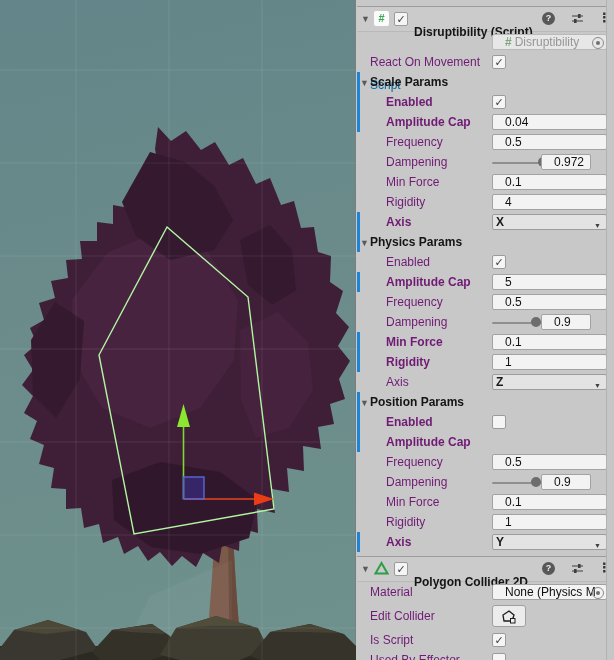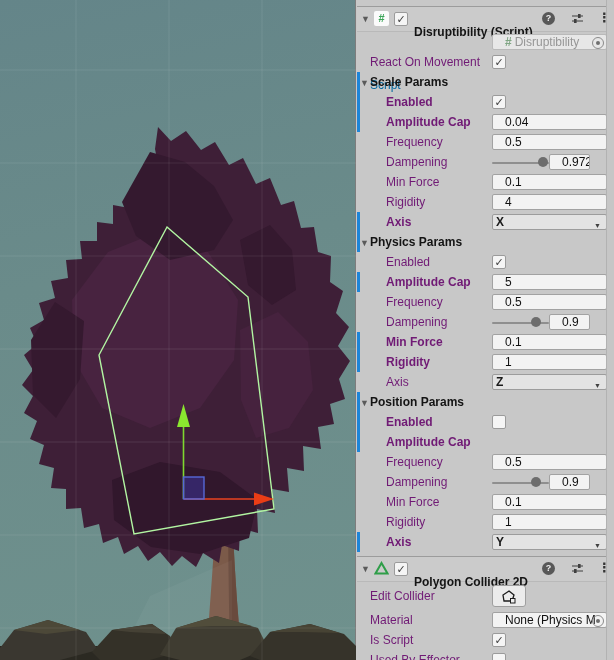--- a/index.html
+++ b/index.html
@@ -37,21 +37,21 @@
   .bold{font-weight:bold;}
   .sec-header{position:relative;height:20px;}
   .sec-header .fold{position:absolute;left:3px;top:6px;font-size:9px;color:#5a5a5a;line-height:10px;}
   .sec-header .sec-lbl{position:absolute;left:13px;top:3px;font-weight:bold;}
   .override::before{content:"";position:absolute;left:0;top:0;bottom:0;width:3px;background:#1d85d8;}
   
   .field{position:absolute;left:135px;top:2px;width:115px;height:16px;box-sizing:border-box;
          background:#f3f3f3;border:1px solid #a2a2a2;border-radius:2px;
          line-height:14px;padding:0 12px;color:#101010;white-space:nowrap;overflow:hidden;}
   .field.disabled{background:#e7e7e7;border-color:#b9b9b9;color:#969696;}
-  .field.num{left:192px;width:41px;}
+  .field.num{left:184px;width:50px;}
   .cbx{position:absolute;left:135px;top:3px;width:14px;height:14px;box-sizing:border-box;
        background:#f5f5f5;border:1px solid #9b9b9b;border-radius:2px;
        font-size:11px;line-height:12px;text-align:center;color:#3e3e3e;}
   .dropdown{position:absolute;left:135px;top:2px;width:115px;height:16px;box-sizing:border-box;
             background:#e3e3e3;border:1px solid #9c9c9c;border-radius:2px;
             line-height:14px;padding:0 3px;font-weight:600;color:#1a1a1a;}
   .dropdown .arrow{position:absolute;right:5px;top:4px;font-size:7px;color:#404040;font-weight:normal;}
   .slider-track{position:absolute;left:135px;top:10px;width:57px;height:2px;background:#8f8f8f;border-radius:1px;}
   .slider-thumb{position:absolute;top:5px;width:10px;height:10px;border-radius:50%;background:#6d6d6d;}
   .obj-picker{position:absolute;right:2px;top:2px;width:10px;height:10px;border:1px solid #8a8a8a;border-radius:50%;}
@@ -265,39 +265,39 @@
           <span class="hdr-ico preset-ico">
             <svg width="13" height="13">
                 <path d="M1 4h11M1 9h11" stroke="#3f3f3f" stroke-width="1"></path>
                 <rect x="7" y="2" width="2.6" height="4" fill="#3f3f3f"></rect>
                 <rect x="3" y="7" width="2.6" height="4" fill="#3f3f3f"></rect>
               </svg>
           </span>
           <span class="hdr-ico kebab-ico">⋮</span>
         </div>
 
+        <div class="row">
+          <span class="lbl root">Material</span>
+          <span class="field" style="padding-right:14px">
+            <span>None (Physics M</span>
+            <span class="obj-picker"></span>
+          </span>
+        </div>
+
         <div class="row tall">
           <span class="lbl root" style="top:7px">Edit Collider</span>
           <span class="btn">
             <svg width="16" height="15">
                 <path d="M8 2 L13 6 L11 12 L3 12 L2 6 Z" fill="none" stroke="#1c1c1c" stroke-width="1.3"></path>
                 <rect x="9.5" y="9.5" width="4.5" height="4.5" fill="#f0f0f0" stroke="#1c1c1c" stroke-width="1"></rect>
               </svg>
           </span>
         </div>
 
         <div class="row">
-          <span class="lbl root">Material</span>
-          <span class="field" style="padding-right:14px">
-            <span>None (Physics M</span>
-            <span class="obj-picker"></span>
-          </span>
-        </div>
-
-        <div class="row">
           <span class="lbl root">Is Script</span>
           <span class="cbx">✓</span>
         </div>
 
         <div class="row">
           <span class="lbl root">Used By Effector</span>
           <span class="cbx"></span>
         </div>
       </div>
     </div>

